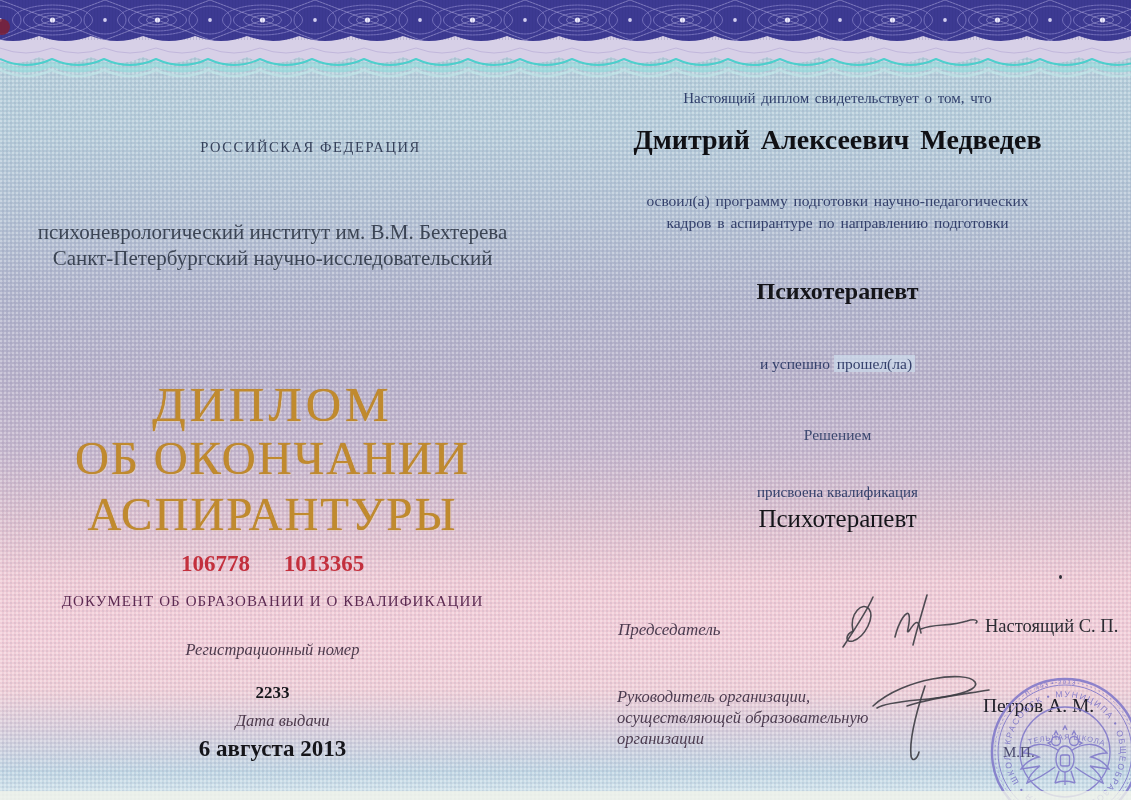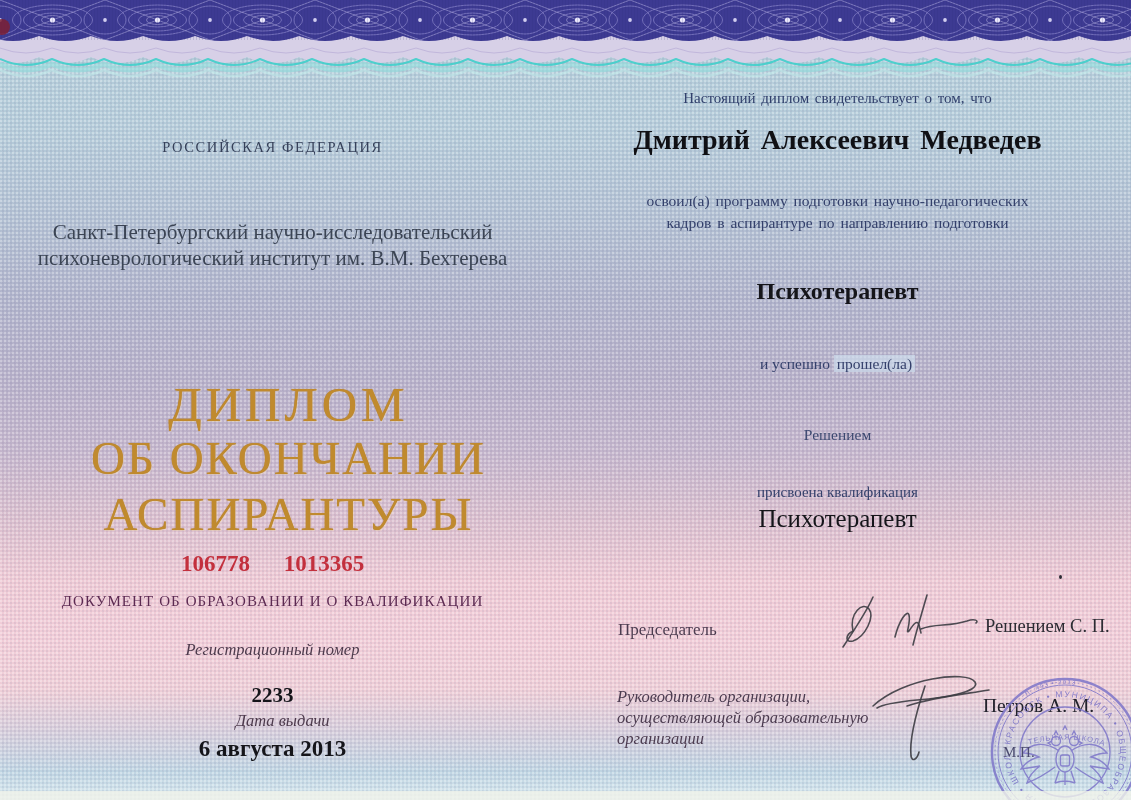--- a/index.html
+++ b/index.html
@@ -19,48 +19,48 @@
       radial-gradient(circle at 3px 3px, rgba(110,110,150,.22) .7px, transparent 1.3px),
       repeating-linear-gradient(45deg, rgba(255,255,255,.10) 0 1px, transparent 1px 4px),
       repeating-linear-gradient(-45deg, rgba(255,255,255,.10) 0 1px, transparent 1px 4px);
     background-size:4px 4px,4px 4px,auto,auto;}
   .bottom-strip{position:absolute;left:0;right:0;bottom:0;height:9px;
     background:rgba(240,242,234,.8);}
   .top-band{position:absolute;top:0;left:0;}
   .page-left{position:absolute;left:0;top:0;width:545px;height:800px;text-align:center;}
   .page-right{position:absolute;left:565px;top:0;width:545px;height:800px;text-align:center;}
   .country{position:absolute;top:139px;width:100%;font-size:14.5px;letter-spacing:1.6px;
-    color:#36415a;}
+    color:#36415a;padding-left:38px;}
   .institution{position:absolute;top:219px;width:100%;font-size:21px;line-height:26px;
     color:#3b4454;}
   .gold{width:100%;color:#c08a2e;font-weight:normal;
-    text-shadow:0 0 1px rgba(150,98,24,.75), 1px 1px 0 rgba(255,238,200,.35);padding-left:16px;}
+    text-shadow:0 0 1px rgba(150,98,24,.75), 1px 1px 0 rgba(255,238,200,.35);}
   .gold-1{position:absolute;top:376px;font-size:49px;letter-spacing:4px;}
   .gold-2{position:absolute;top:431px;font-size:47px;letter-spacing:2px;}
   .gold-3{position:absolute;top:487px;font-size:47px;letter-spacing:2px;}
   .serials{position:absolute;top:551px;width:100%;font-size:23px;font-weight:bold;color:#c3303d;}
   .serials span{margin:0 14px;}
   .doc-caption{position:absolute;top:593px;width:100%;font-size:15px;letter-spacing:1.1px;
     color:#5c2a52;}
   .reg-label{position:absolute;top:640px;width:100%;font-size:16.5px;font-style:italic;color:#4d3a4c;}
-  .reg-value{position:absolute;top:683px;width:100%;font-size:21px;font-weight:bold;color:#15151a;}
+  .reg-value{position:absolute;top:683px;width:100%;font-size:17px;font-weight:bold;color:#15151a;}
   .date-label{position:absolute;top:711px;width:100%;font-size:16.5px;font-style:italic;color:#4d3a4c;padding-left:10px;}
   .date-value{position:absolute;top:736px;width:100%;font-size:23px;font-weight:bold;color:#15151a;}
   .intro{position:absolute;top:90px;width:100%;font-size:15px;color:#31406c;word-spacing:2px;}
   .holder{position:absolute;top:124px;width:100%;font-size:28px;font-weight:bold;color:#101014;
     word-spacing:4px;}
   .program{position:absolute;top:190px;width:100%;font-size:15.5px;line-height:22px;color:#34406b;
     word-spacing:2px;}
   .direction{position:absolute;top:278px;width:100%;font-size:24px;font-weight:bold;color:#15151a;}
   .passed{position:absolute;top:355px;width:100%;font-size:15.5px;color:#34406b;}
   .passed .hl{background:rgba(208,224,240,.65);padding:0 3px;}
   .decision{position:absolute;top:426px;width:100%;font-size:15.5px;color:#3c4870;}
   .qual-label{position:absolute;top:484px;width:100%;font-size:15px;color:#34406b;}
   .qual-value{position:absolute;top:505px;width:100%;font-size:25px;color:#15151a;}
-  .chairman-label{position:absolute;left:618px;top:620px;font-size:17px;color:#4c3c50;}
+  .chairman-label{position:absolute;left:618px;top:620px;font-size:17px;font-style:italic;color:#4c3c50;}
   .chairman-name{position:absolute;left:985px;top:616px;font-size:18.5px;color:#2c2c33;}
   .head-label{position:absolute;left:617px;top:686px;font-size:16.5px;line-height:21px;
     font-style:italic;color:#4c3c50;text-align:left;}
   .head-name{position:absolute;left:983px;top:695px;font-size:19.5px;color:#22222c;text-align:right;}
   .mp{position:absolute;left:1003px;top:744px;font-size:15px;color:#4a4a6e;}
   .sig{position:absolute;}
   .sig path{fill:none;stroke:#3c3c42;stroke-width:1.6;stroke-linecap:round;opacity:.9;}
   .seal{position:absolute;left:950px;top:637px;}
   .seal .ring{fill:none;stroke:#7d75c9;}
   .seal text{fill:#766ec6;font-family:"Liberation Sans",sans-serif;}
@@ -135,22 +135,22 @@
         q26,12 52,0 q26,12 52,0 q26,12 52,0 q26,12 52,0 q26,12 52,0 q26,12 52,0
         q26,12 52,0 q26,12 52,0 q26,12 52,0 q26,12 52,0 q26,12 52,0 q26,12 52,0
         q26,12 52,0 q26,12 52,0 q26,12 52,0 q26,12 52,0 q26,12 52,0 q26,12 52,0
         q26,12 52,0 q26,12 52,0 q26,12 52,0 q26,12 52,0 q26,12 52,0"></path>
     </g>
   </svg>
 
   <div class="page-left">
     <div class="country">РОССИЙСКАЯ ФЕДЕРАЦИЯ</div>
     <div class="institution">
+      <div>психоневрологический институт им. В.М. Бехтерева</div>
       <div>Санкт-Петербургский научно-исследовательский</div>
-      <div>психоневрологический институт им. В.М. Бехтерева</div>
     </div>
     <div class="gold gold-1">ДИПЛОМ</div>
     <div class="gold gold-2">ОБ ОКОНЧАНИИ</div>
     <div class="gold gold-3">АСПИРАНТУРЫ</div>
     <div class="serials">
       <span>106778</span>
       <span>1013365</span>
     </div>
     <div class="doc-caption">ДОКУМЕНТ ОБ ОБРАЗОВАНИИ И О КВАЛИФИКАЦИИ</div>
     <div class="reg-label">Регистрационный номер</div>
@@ -179,21 +179,21 @@
   <div class="speck"></div>
 
   <div class="chairman-label">Председатель</div>
   <svg class="sig" style="left:815px;top:585px" width="175" height="80" viewBox="0 0 175 80">
     <path d="M38,46 C34,28 48,16 54,24 C60,32 50,52 38,56 C30,58 30,50 38,46"></path>
     <path d="M28,62 C40,44 52,26 58,12"></path>
     <path d="M80,52 C84,36 92,24 94,30 C96,38 90,50 94,46 C98,40 102,34 104,40 L106,48"></path>
     <path d="M98,60 C102,44 108,24 112,10"></path>
     <path d="M106,44 C120,38 134,42 152,36 C160,33 164,36 161,38"></path>
   </svg>
-  <div class="chairman-name">Решением С. П.</div>
+  <div class="chairman-name">Настоящий С. П.</div>
 
   <div class="head-label">
     <div>Руководитель организации,</div>
     <div>осуществляющей образовательную</div>
     <div>организации</div>
   </div>
   <svg class="sig" style="left:845px;top:660px" width="165" height="110" viewBox="0 0 165 110">
     <path d="M28,46 C58,18 122,10 130,22 C136,32 98,38 72,40 C52,42 38,44 32,48"></path>
     <path d="M80,26 C72,50 64,78 66,96 C67,102 72,100 74,92"></path>
     <path d="M62,46 C92,36 122,34 144,30"></path>

